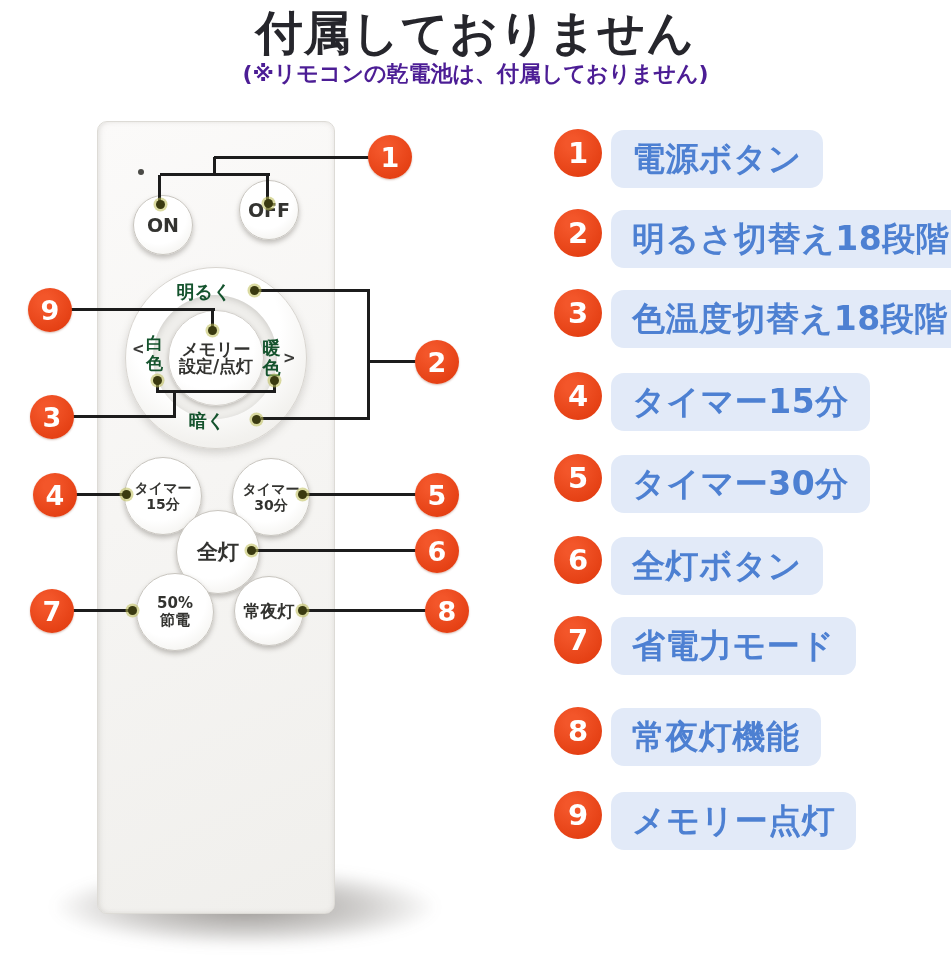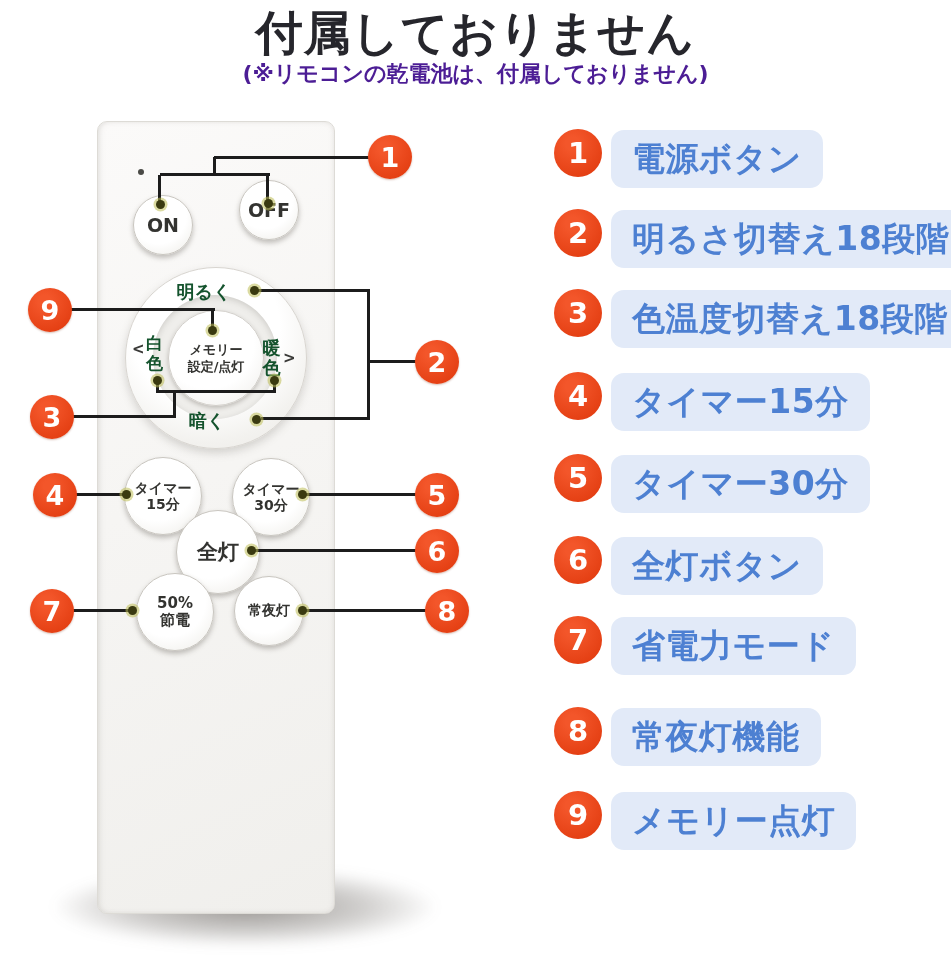--- a/index.html
+++ b/index.html
@@ -30,33 +30,33 @@
         color:#333330;z-index:5;text-align:center;}
   .rbtn .l1,.rbtn .l2{display:block;line-height:1.15;}
 
   .btn-on{left:133px;top:195px;width:58px;height:58px;font-size:19px;font-weight:600;}
   .btn-off{left:239px;top:180px;width:58px;height:58px;font-size:19px;font-weight:600;}
   .btn-t15,.btn-t30{width:76px;height:76px;font-size:14px;font-weight:600;}
   .btn-t15{left:124px;top:457px;}
   .btn-t30{left:232px;top:458px;}
   .btn-all{left:176px;top:510px;width:82px;height:82px;font-size:21px;font-weight:600;justify-content:center;}
   .btn-save{left:136px;top:573px;width:76px;height:76px;font-size:15px;font-weight:600;}
-  .btn-night{left:234px;top:576px;width:68px;height:68px;font-size:14px;font-weight:600;}
+  .btn-night{left:234px;top:576px;width:68px;height:68px;font-size:17px;font-weight:600;}
 
   
   .dial-outer{position:absolute;left:125px;top:267px;width:180px;height:180px;border-radius:50%;
         background:radial-gradient(circle at 44% 34%, #ffffff 48%, #f3f2ef 72%, #e9e7e3 100%);
         border:1px solid #d8d5d0;box-shadow:0 4px 8px rgba(130,125,118,.30);z-index:4;}
   .dial-groove{position:absolute;left:153px;top:295px;width:124px;height:124px;border-radius:50%;
         background:#efeeeb;box-shadow:inset 0 2px 6px rgba(120,115,106,.28);z-index:4;}
   .dial-center{position:absolute;left:168px;top:310px;width:94px;height:94px;border-radius:50%;
         background:radial-gradient(circle at 42% 34%, #ffffff 55%, #f3f2ef 85%, #edece8 100%);
         border:1px solid #d2cfca;box-shadow:0 2px 4px rgba(120,115,108,.40);
         display:flex;flex-direction:column;align-items:center;justify-content:center;z-index:5;
-        font-size:13px;line-height:17px;font-weight:600;color:#333330;text-align:center;}
+        font-size:17px;line-height:17px;font-weight:600;color:#333330;text-align:center;}
   .dial-label{position:absolute;color:#14532d;font-weight:700;z-index:6;}
   .lbl-bright{left:163px;top:280px;width:82px;text-align:center;font-size:18px;}
   .lbl-dim{left:177px;top:409px;width:60px;text-align:center;font-size:18px;}
   .lbl-white{left:145px;top:333px;width:19px;line-height:20px;font-size:17px;word-break:break-all;text-align:center;}
   .lbl-warm{left:262px;top:338px;width:19px;line-height:20px;font-size:18px;word-break:break-all;text-align:center;}
   .chev{font-size:15px;font-weight:700;color:#3a3a38;}
   .chev-l{left:132px;top:340px;}
   .chev-r{left:283px;top:349px;}
 
   

